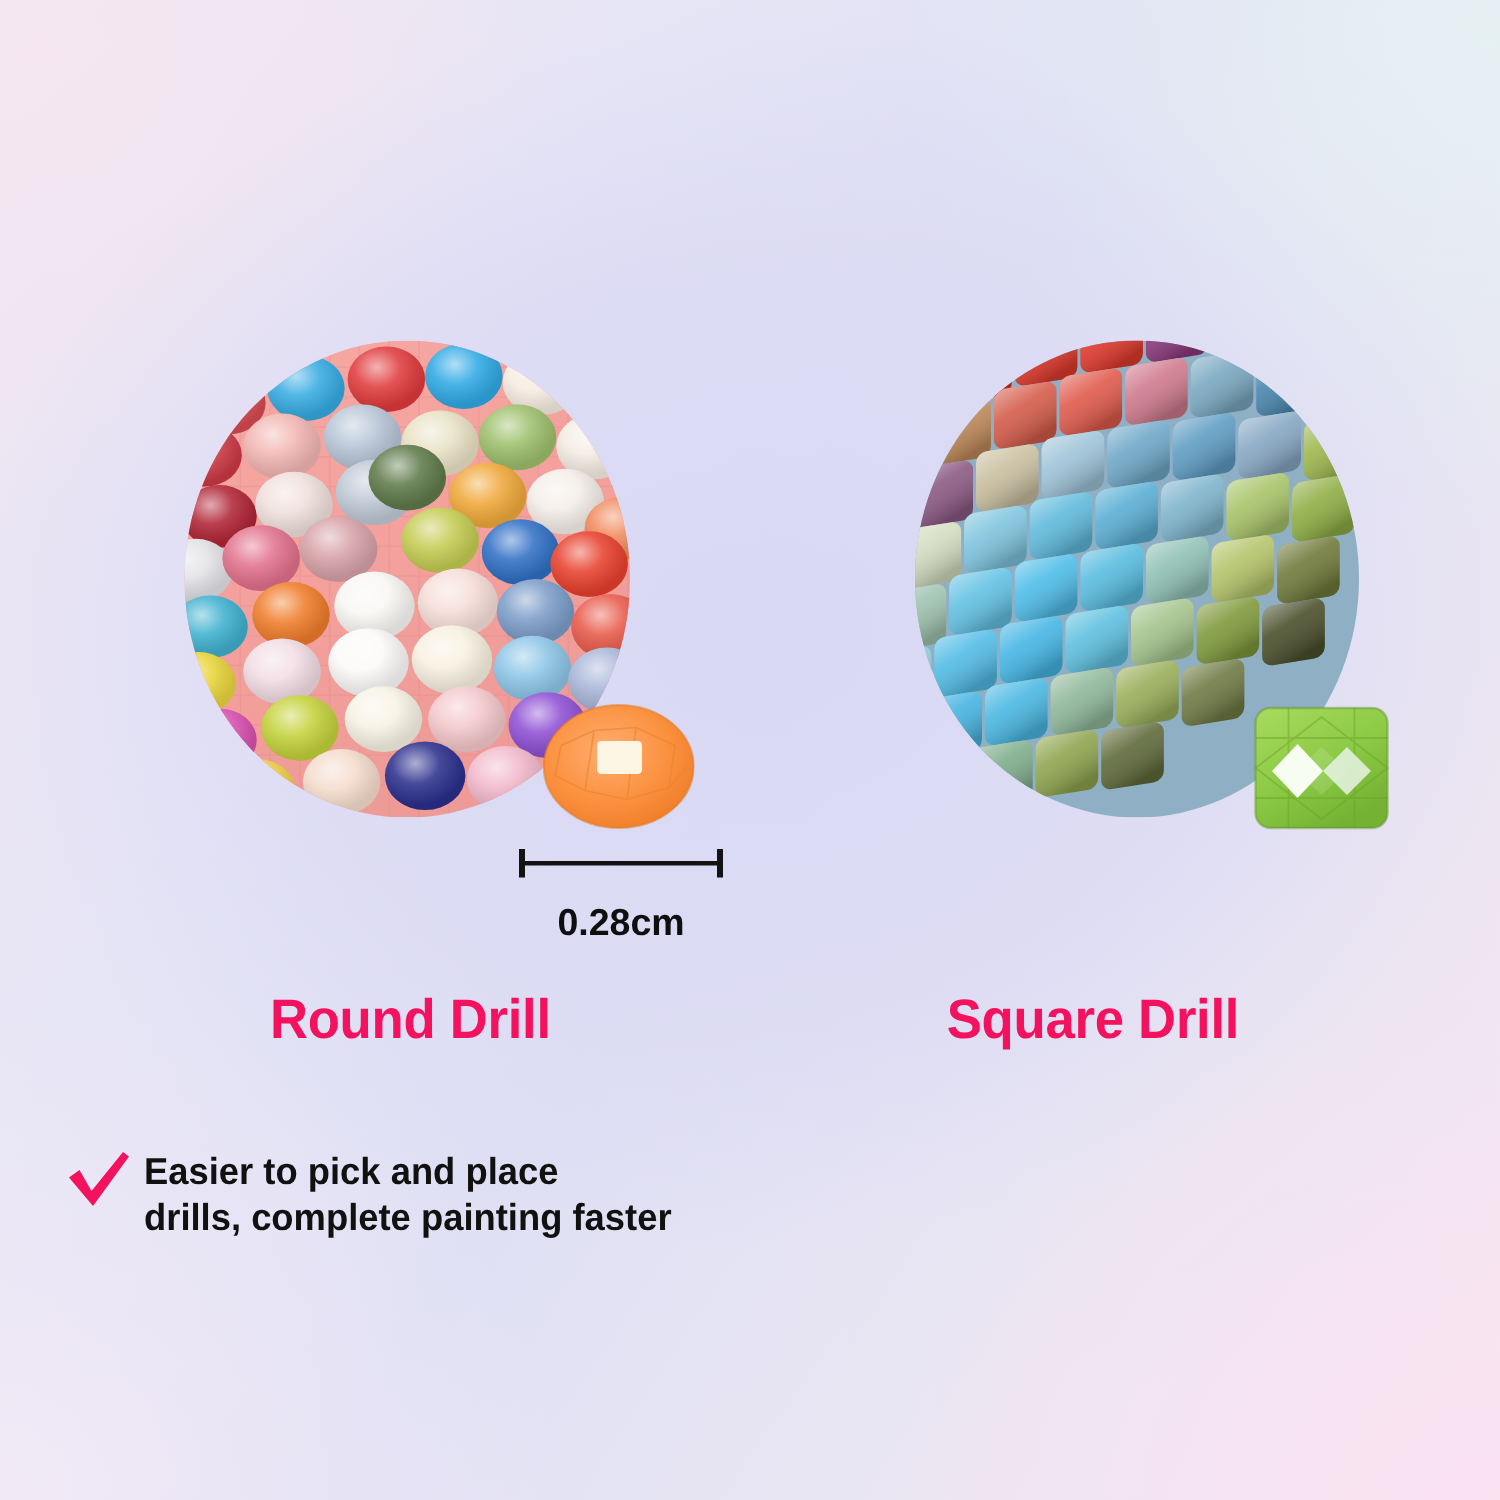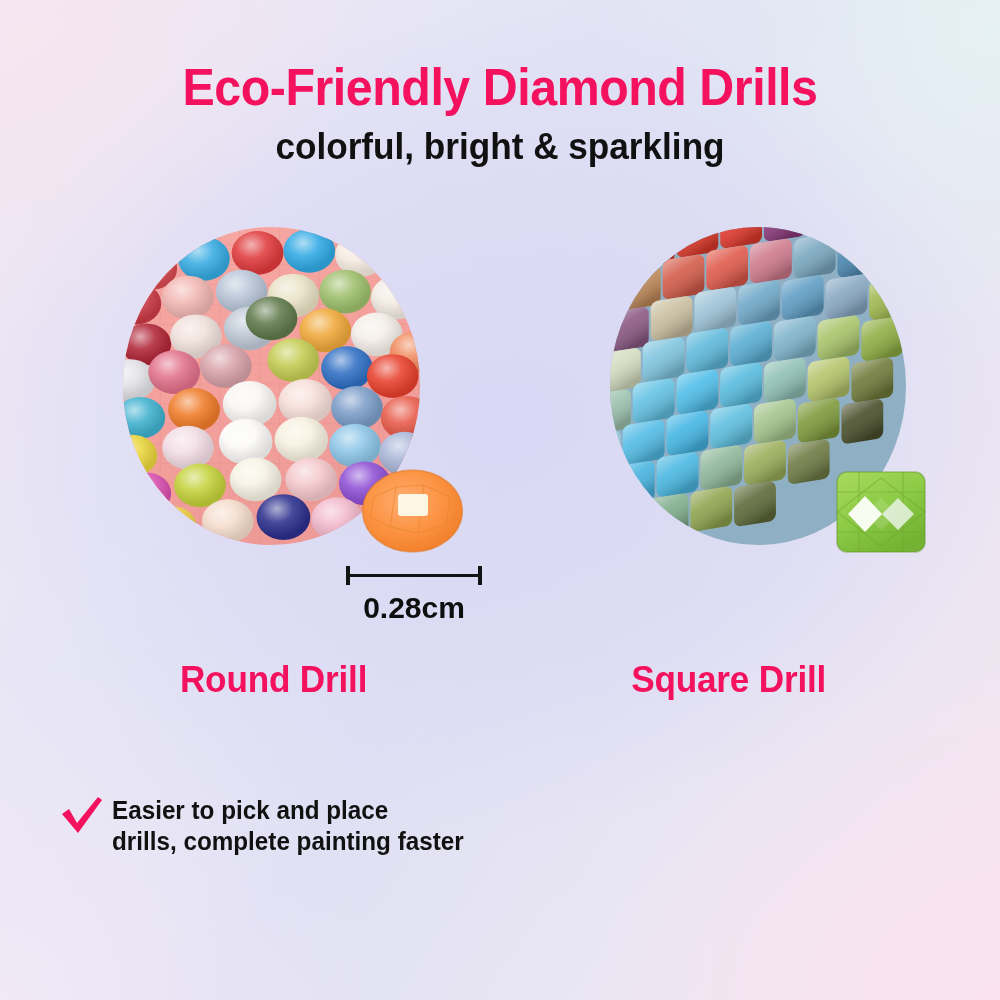--- a/index.html
+++ b/index.html
@@ -111,45 +111,45 @@
   .measure-bar .m-cap {
     position: absolute;
     top: 0;
     width: 4px;
     height: 19px;
     background: #131313;
   }
   .measure-bar .m-cap.left { left: 1px; }
   .measure-bar .m-cap.right { right: 1px; }
   .measure-label {
-    font-size: 30px;
+    font-size: 25px;
     font-weight: bold;
     color: #0f0f0f;
-    margin-top: 7px;
+    margin-top: 17px;
     white-space: nowrap;
   }
 
   
   .type-heading {
     position: absolute;
     font-size: 37px;
     font-weight: bold;
     letter-spacing: -0.2px;
     transform: scaleX(0.95);
     white-space: nowrap;
   }
   #round-heading { left: 175px; top: 659px; }
   #square-heading { left: 626px; top: 659px; }
 
   
   .benefits {
     position: absolute;
     top: 766px;
   }
-  #benefits-left { left: 60px; width: 470px; margin-top: 29px; }
+  #benefits-left { left: 44px; width: 470px; }
   #benefits-right { left: 540px; width: 455px; }
 
   .benefit-item {
     display: flex;
     align-items: flex-start;
     margin-bottom: 26px;
   }
   .check-icon {
     flex: 0 0 auto;
     width: 44px;
@@ -165,24 +165,20 @@
     line-height: 1.22;
     transform: scaleX(0.97);
     transform-origin: left center;
   }
 </style>
 </head>
 <body>
 
 <div id="infographic">
 
-  <div class="headline-block">
-    <div id="title" style="color: rgb(244, 17, 94);">Eco-Friendly Diamond Drills</div>
-    <div id="subtitle">colorful, bright &amp; sparkling</div>
-  </div>
 
   <div class="photo-circle" id="round-photo">
     <svg viewBox="0 0 300 320" preserveAspectRatio="xMidYMid slice" aria-hidden="true">
       <defs>
         <radialGradient id="gemShine" cx="38%" cy="32%" r="62%">
           <stop offset="0%" stop-color="#ffffff" stop-opacity="0.62"></stop>
           <stop offset="48%" stop-color="#ffffff" stop-opacity="0.13"></stop>
           <stop offset="100%" stop-color="#000000" stop-opacity="0.12"></stop>
         </radialGradient>
         <linearGradient id="fabricPink" x1="0" y1="0" x2="0.4" y2="1">

